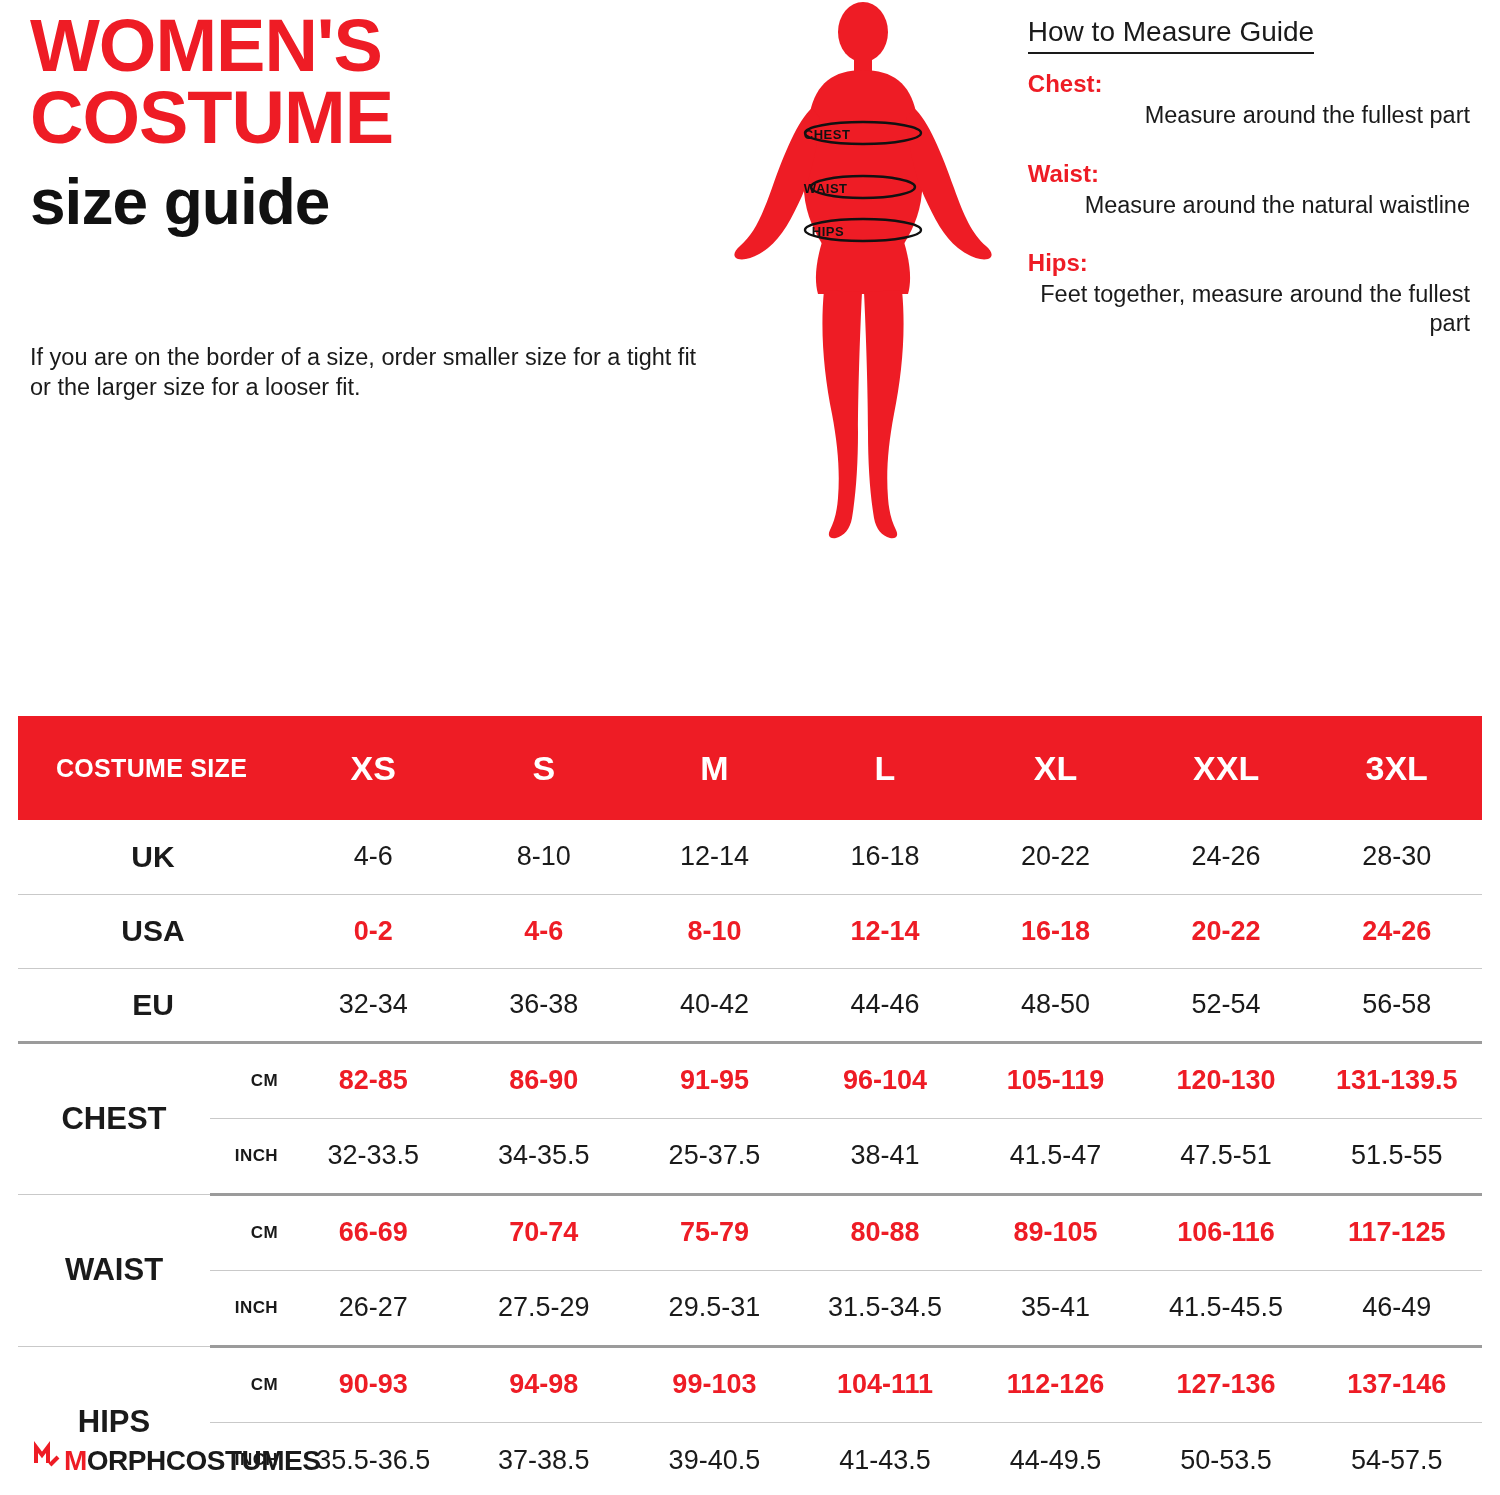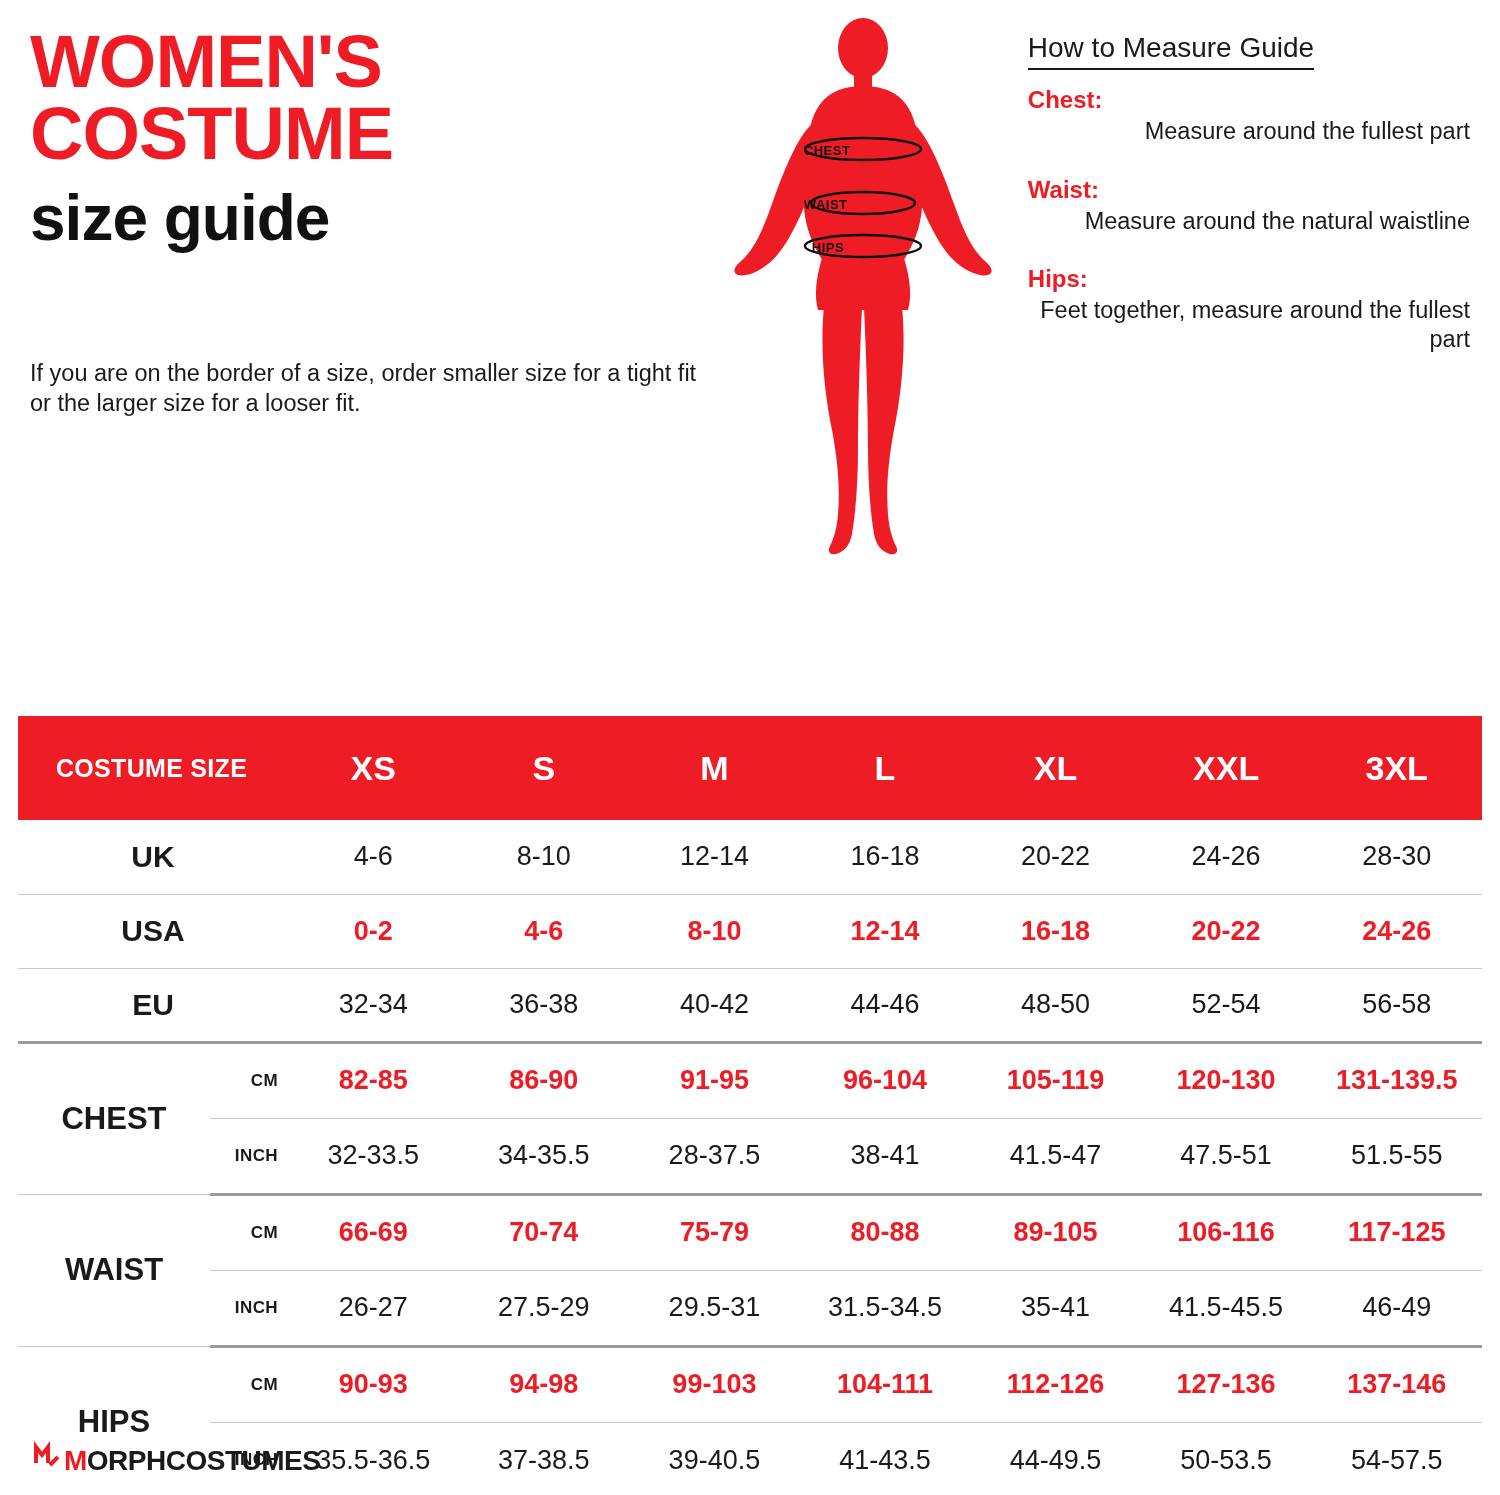--- a/index.html
+++ b/index.html
@@ -13,21 +13,21 @@
     height: 1495px;
     font-family: "Liberation Sans", sans-serif;
     color: #1a1a1a;
     position: relative;
     overflow: hidden;
   }
 
   
   .header {
     display: flex;
-    padding: 18px 30px 0 30px;
+    padding: 2px 30px 0 30px;
     height: 712px;
   }
   .header-left {
     width: 700px;
     padding-top: 10px;
   }
   .title-block {
     margin: 0;
   }
   .title-line1, .title-line2 {
@@ -341,21 +341,21 @@
         <td class="cell red">96-104</td>
         <td class="cell red">105-119</td>
         <td class="cell red">120-130</td>
         <td class="cell red">131-139.5</td>
       </tr>
 
       <tr class="measure-row thick-sep">
         <td class="unit">INCH</td>
         <td class="cell">32-33.5</td>
         <td class="cell">34-35.5</td>
-        <td class="cell">28-37.5</td>
+        <td class="cell">25-37.5</td>
         <td class="cell">38-41</td>
         <td class="cell">41.5-47</td>
         <td class="cell">47.5-51</td>
         <td class="cell">51.5-55</td>
       </tr>
 
       <tr class="measure-row thin-sep">
         <td class="rowlabel big" rowspan="2">WAIST</td>
         <td class="unit">CM</td>
         <td class="cell red">66-69</td>

